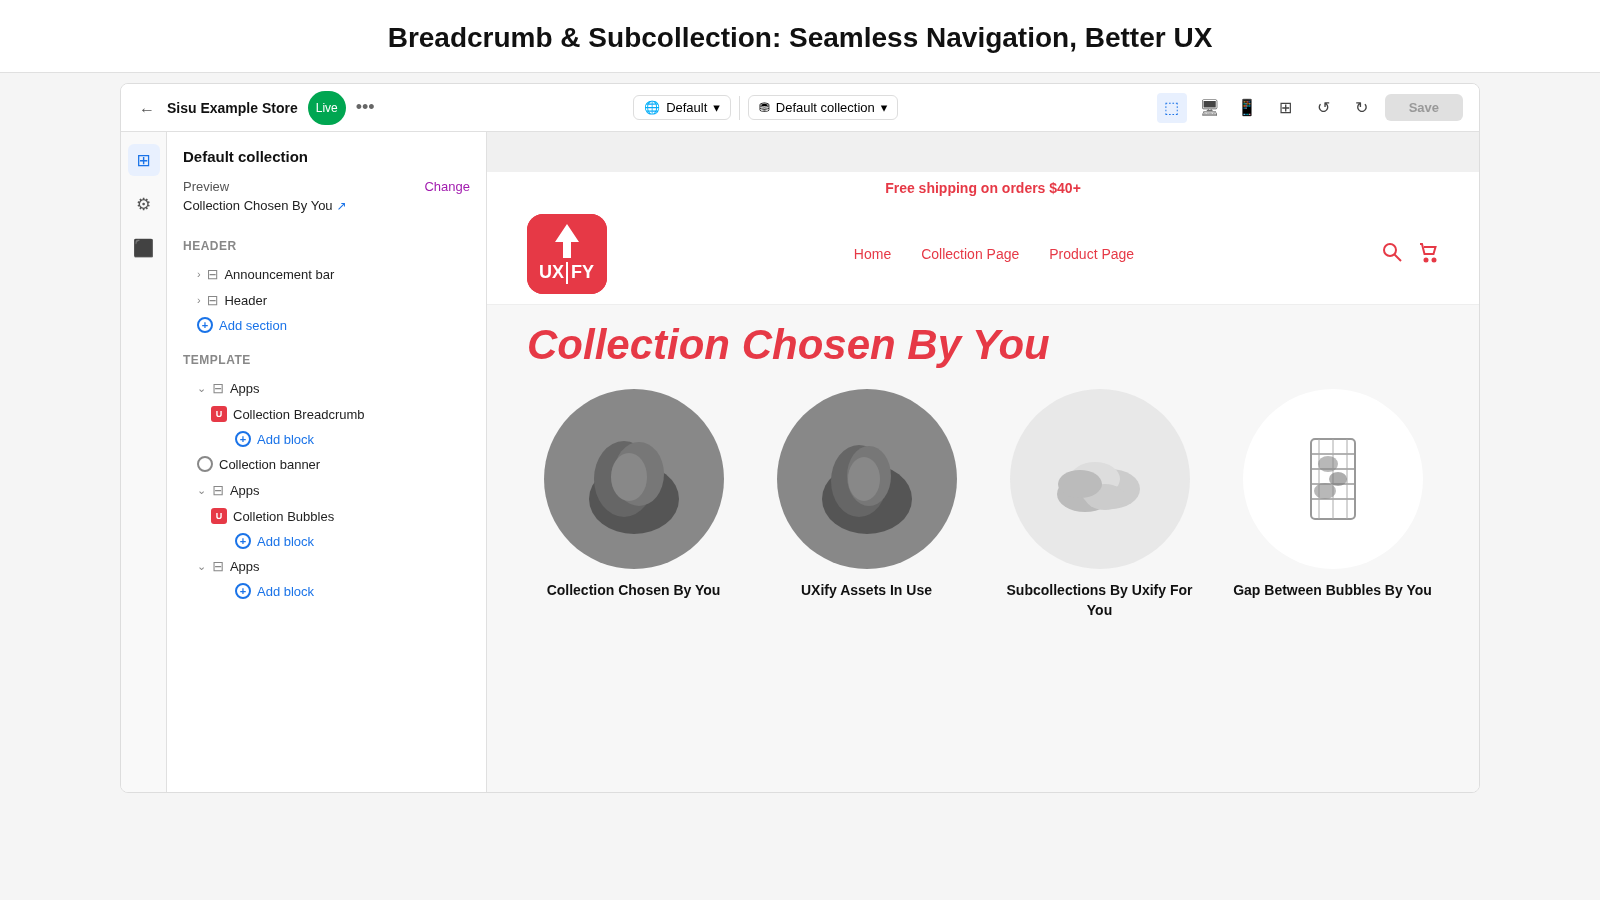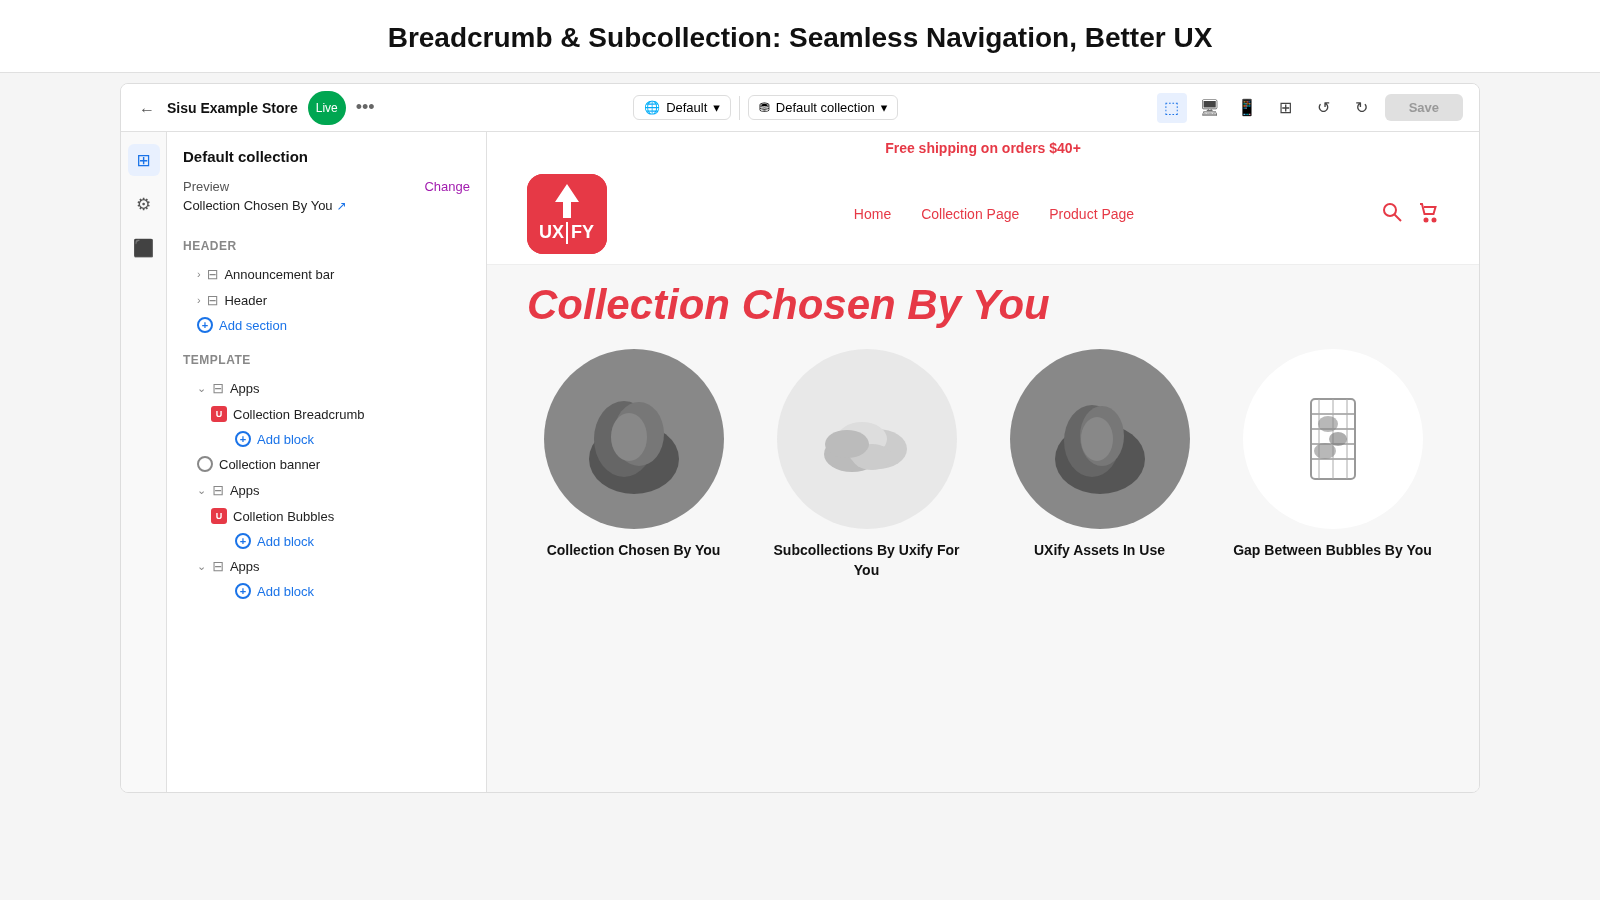--- a/index.html
+++ b/index.html
@@ -256,20 +256,21 @@
 
     
     .preview-canvas {
       flex: 1;
       background: #f0f0f0;
       overflow-y: auto;
     }
     .store-preview {
       background: #f7f7f7;
       min-height: 660px;
+      margin-top: 40px;
     }
 
     
     .free-shipping-bar {
       background: white;
       text-align: center;
       padding: 8px;
       font-size: 14px;
       font-weight: 700;
       color: #e63946;
@@ -557,45 +558,45 @@
                 <ellipse cx="70" cy="90" rx="45" ry="35" fill="#555"></ellipse>
                 <ellipse cx="60" cy="70" rx="30" ry="38" fill="#666"></ellipse>
                 <ellipse cx="75" cy="65" rx="25" ry="32" fill="#777"></ellipse>
                 <ellipse cx="65" cy="68" rx="18" ry="24" fill="#888"></ellipse>
               </svg>
             </div>
             <div class="product-name">Collection Chosen By You</div>
           </div>
 
           <div class="product-card">
+            <div class="product-img-circle dark">
+              <svg class="stone-img" viewBox="0 0 140 140" xmlns="http://www.w3.org/2000/svg">
+                <ellipse cx="70" cy="90" rx="45" ry="35" fill="#555"></ellipse>
+                <ellipse cx="62" cy="72" rx="28" ry="36" fill="#666"></ellipse>
+                <ellipse cx="72" cy="67" rx="22" ry="30" fill="#777"></ellipse>
+                <ellipse cx="67" cy="70" rx="16" ry="22" fill="#888"></ellipse>
+              </svg>
+            </div>
+            <div class="product-name">UXify Assets In Use</div>
+          </div>
+
+          <div class="product-card">
             <div class="product-img-circle light">
               <svg class="stone-img" viewBox="0 0 140 140" xmlns="http://www.w3.org/2000/svg">
                 <ellipse cx="55" cy="85" rx="28" ry="18" fill="#bbb"></ellipse>
                 <ellipse cx="80" cy="80" rx="30" ry="20" fill="#ccc"></ellipse>
                 <ellipse cx="65" cy="70" rx="25" ry="17" fill="#ddd"></ellipse>
                 <ellipse cx="75" cy="88" rx="20" ry="13" fill="#ccc"></ellipse>
                 <ellipse cx="50" cy="75" rx="22" ry="14" fill="#bbb"></ellipse>
               </svg>
             </div>
             <div class="product-name">Subcollections By Uxify For You</div>
           </div>
 
           <div class="product-card">
-            <div class="product-img-circle dark">
-              <svg class="stone-img" viewBox="0 0 140 140" xmlns="http://www.w3.org/2000/svg">
-                <ellipse cx="70" cy="90" rx="45" ry="35" fill="#555"></ellipse>
-                <ellipse cx="62" cy="72" rx="28" ry="36" fill="#666"></ellipse>
-                <ellipse cx="72" cy="67" rx="22" ry="30" fill="#777"></ellipse>
-                <ellipse cx="67" cy="70" rx="16" ry="22" fill="#888"></ellipse>
-              </svg>
-            </div>
-            <div class="product-name">UXify Assets In Use</div>
-          </div>
-
-          <div class="product-card">
             <div class="product-img-circle white">
               <svg class="stone-img" viewBox="0 0 140 140" xmlns="http://www.w3.org/2000/svg">
 
                 <rect x="48" y="30" width="44" height="80" rx="4" fill="none" stroke="#999" stroke-width="2"></rect>
 
                 <line x1="48" y1="45" x2="92" y2="45" stroke="#999" stroke-width="1.5"></line>
                 <line x1="48" y1="60" x2="92" y2="60" stroke="#999" stroke-width="1.5"></line>
                 <line x1="48" y1="75" x2="92" y2="75" stroke="#999" stroke-width="1.5"></line>
                 <line x1="48" y1="90" x2="92" y2="90" stroke="#999" stroke-width="1.5"></line>
 

